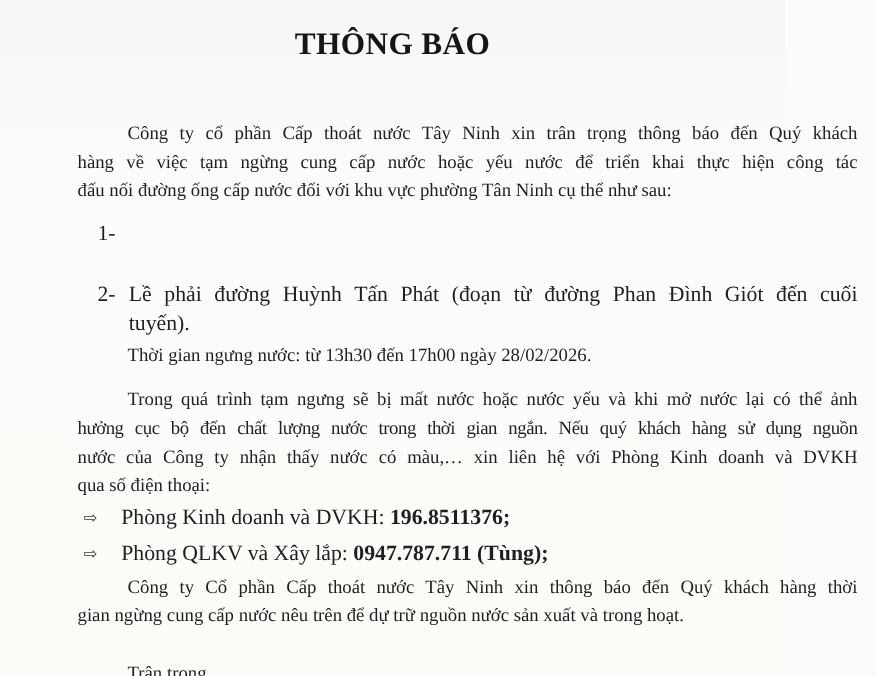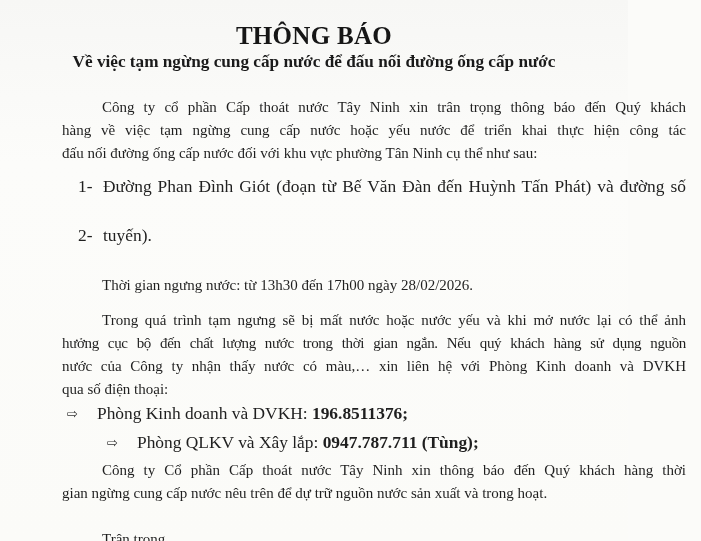--- a/index.html
+++ b/index.html
@@ -86,53 +86,52 @@
     .line-justify-last {
       text-align-last: justify;
     }
   </style>
 </head>
 <body>
 
 <div class="page">
 
   <div class="title">THÔNG BÁO</div>
-  <div class="subtitle">Về việc tạm ngừng cung cấp nước để đấu nối đường ống cấp nước</div>
 
   <div>
     <div class="text line-justify-last" style="top:96px; left:102px; width:584px;">Công ty cổ phần Cấp thoát nước Tây Ninh xin trân trọng thông báo đến Quý khách</div>
     <div class="text line-justify-last" style="top:119px;">hàng về việc tạm ngừng cung cấp nước hoặc yếu nước để triển khai thực hiện công tác</div>
     <div class="text" style="top:142px;">đấu nối đường ống cấp nước đối với khu vực phường Tân Ninh cụ thể như sau:</div>
   </div>
 
   <div>
     <div class="list-item" style="top:175px;">
       <span class="num">1-</span>
-      <div class="line-justify-last">Đường Phan Đình Giót (đoạn từ Bế Văn Đàn đến Huỳnh Tấn Phát) và đường số</div>
     </div>
     <div class="list-item" style="top:224px;">
       <span class="num">2-</span>
+      <div class="line-justify-last">Lề phải đường Huỳnh Tấn Phát (đoạn từ đường Phan Đình Giót đến cuối</div>
       <div>tuyến).</div>
     </div>
   </div>
 
   <div class="text" style="top:274px; left:102px; width:584px;">Thời gian ngưng nước: từ 13h30 đến 17h00 ngày 28/02/2026.</div>
 
   <div>
     <div class="text line-justify-last" style="top:309px; left:102px; width:584px;">Trong quá trình tạm ngưng sẽ bị mất nước hoặc nước yếu và khi mở nước lại có thể ảnh</div>
     <div class="text line-justify-last" style="top:332px; letter-spacing:-0.35px;">hưởng cục bộ đến chất lượng nước trong thời gian ngắn. Nếu quý khách hàng sử dụng nguồn</div>
     <div class="text line-justify-last" style="top:355px;">nước của Công ty nhận thấy nước có màu,… xin liên hệ với Phòng Kinh doanh và DVKH</div>
     <div class="text" style="top:378px;">qua số điện thoại:</div>
   </div>
 
   <div>
     <div class="contact" style="top:402px; left:65px;">
       <span class="arrow">⇨</span><span>Phòng Kinh doanh và DVKH: </span><b>196.8511376;</b>
     </div>
-    <div class="contact" style="top:431px; left:65px;margin-left:40px;">
+    <div class="contact" style="top:431px; left:65px;">
       <span class="arrow">⇨</span><span>Phòng QLKV và Xây lắp: </span><b>0947.787.711 (Tùng);</b>
     </div>
   </div>
 
   <div>
     <div class="text line-justify-last" style="top:459px; left:102px; width:584px;">Công ty Cổ phần Cấp thoát nước Tây Ninh xin thông báo đến Quý khách hàng thời</div>
     <div class="text" style="top:482px;">gian ngừng cung cấp nước nêu trên để dự trữ nguồn nước sản xuất và trong hoạt.</div>
   </div>
 
   <div class="text" style="top:528px; left:102px; width:300px;">Trân trọng.</div>

